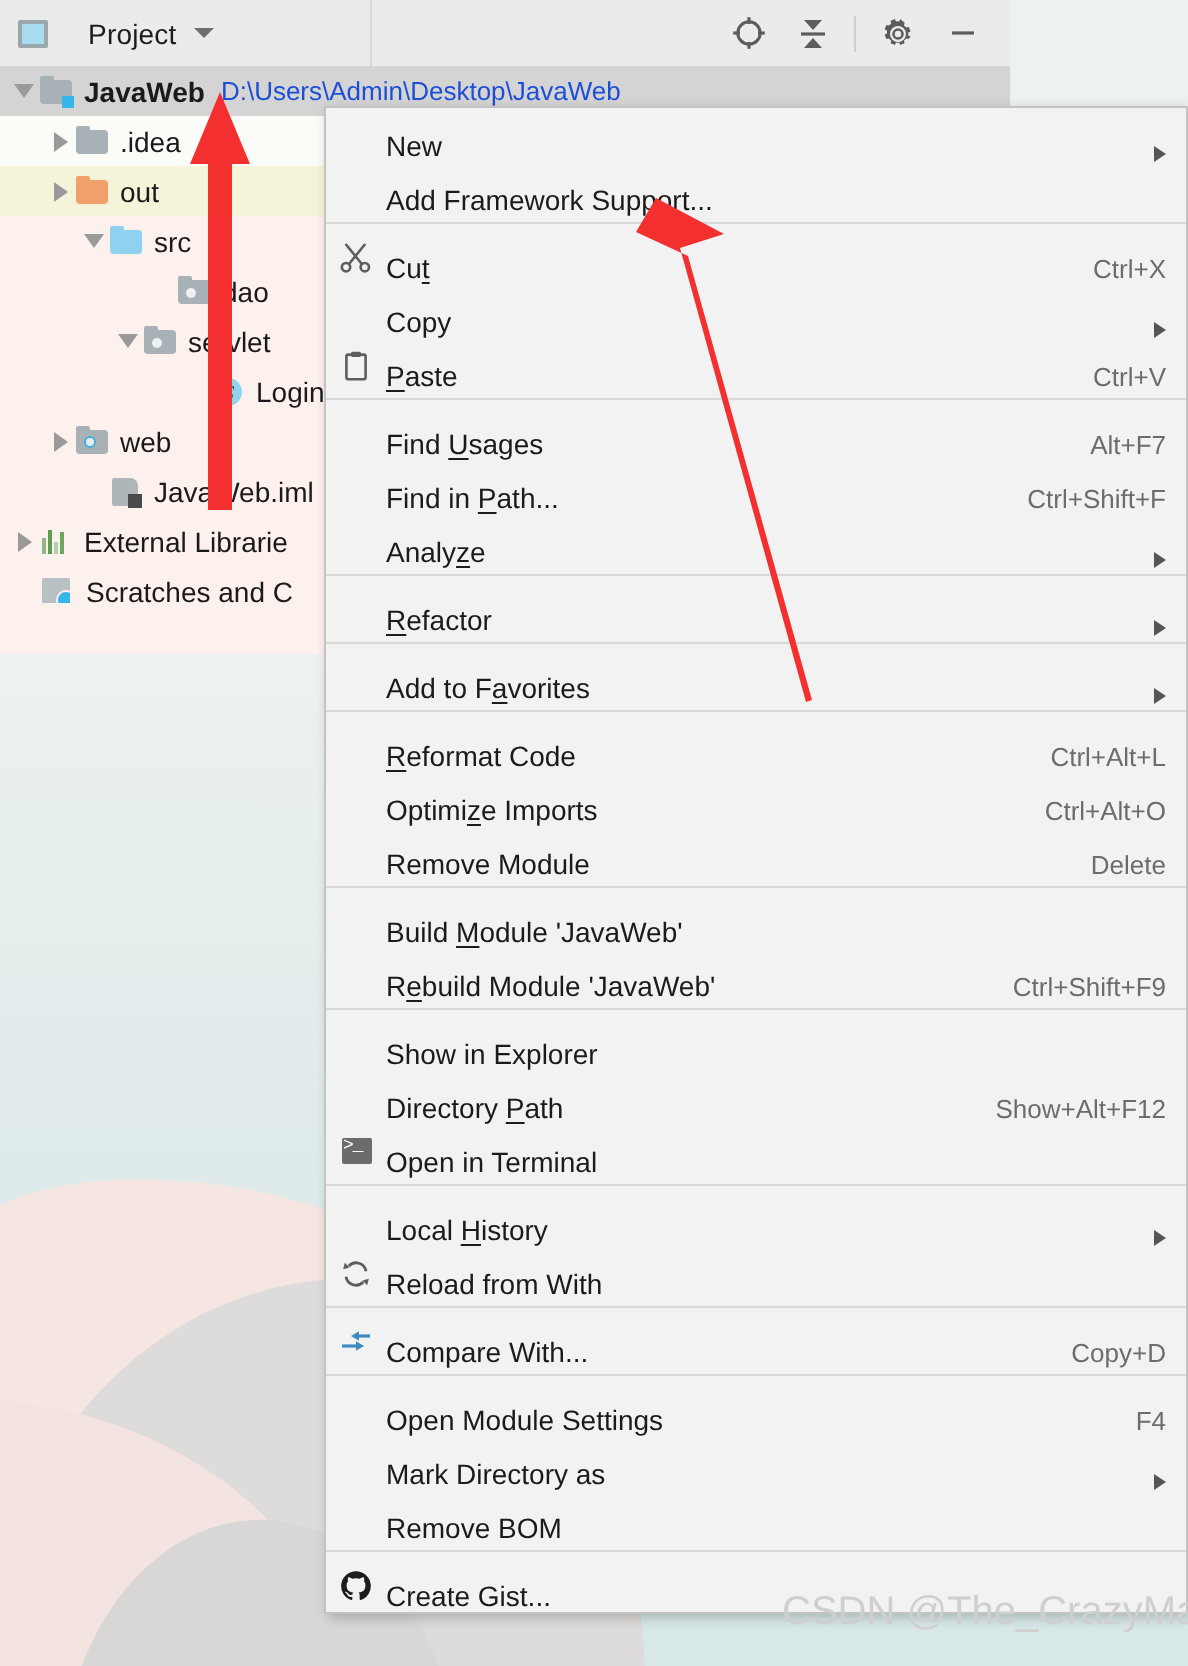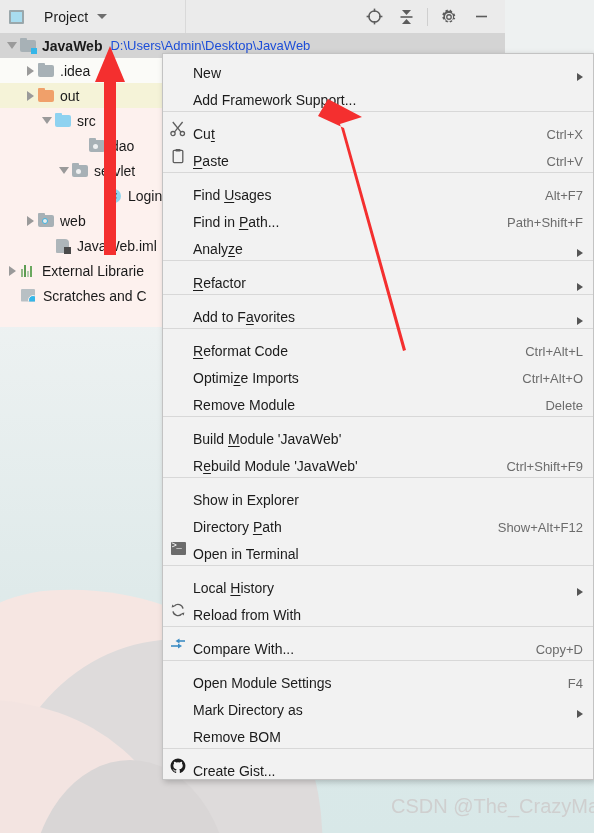--- a/index.html
+++ b/index.html
@@ -288,40 +288,45 @@
         <circle cx="3" cy="12.6" r="2.1" fill="none" stroke="#5d5d5d" stroke-width="1.3"></circle>
         <circle cx="12.4" cy="12.6" r="2.1" fill="none" stroke="#5d5d5d" stroke-width="1.3"></circle>
         <line x1="4.4" y1="11.1" x2="12.6" y2="1" stroke="#5d5d5d" stroke-width="1.3"></line>
         <line x1="11" y1="11.1" x2="2.8" y2="1" stroke="#5d5d5d" stroke-width="1.3"></line>
       </svg>
     </span>
     <span class="mlabel">Cu<span class="u">t</span></span>
     <span class="mkey">Ctrl+X</span>
   </div>
   <div class="mi">
+    <span class="micon"></span>
+    <span class="mlabel">Copy</span>
+    <span class="marrow"></span>
+  </div>
+  <div class="mi">
     <span class="micon">
       <svg width="16" height="16" viewBox="0 0 16 16">
         <rect x="3.2" y="2.3" width="9.6" height="12.3" rx="1" fill="none" stroke="#5d5d5d" stroke-width="1.3"></rect>
         <rect x="5.6" y="0.9" width="4.8" height="2.6" rx="0.6" fill="#5d5d5d"></rect>
       </svg>
     </span>
     <span class="mlabel"><span class="u">P</span>aste</span>
     <span class="mkey">Ctrl+V</span>
   </div>
   <div class="msep"></div>
 
   <div class="mi">
     <span class="micon"></span>
     <span class="mlabel">Find <span class="u">U</span>sages</span>
     <span class="mkey">Alt+F7</span>
   </div>
   <div class="mi">
     <span class="micon"></span>
     <span class="mlabel">Find in <span class="u">P</span>ath...</span>
-    <span class="mkey">Path+Shift+F</span>
+    <span class="mkey">Ctrl+Shift+F</span>
   </div>
   <div class="mi">
     <span class="micon"></span>
     <span class="mlabel">Analy<span class="u">z</span>e</span>
     <span class="marrow"></span>
   </div>
   <div class="msep"></div>
 
   <div class="mi">
     <span class="micon"></span>

